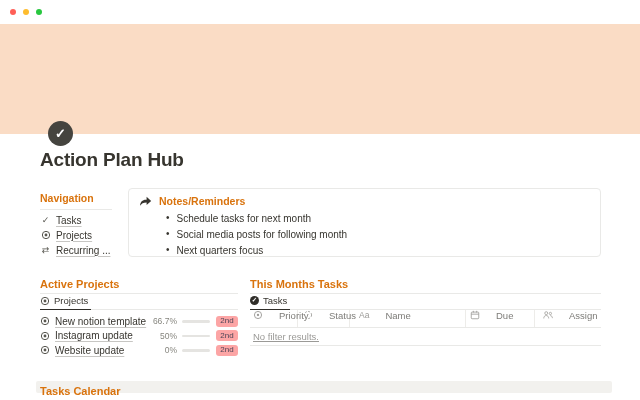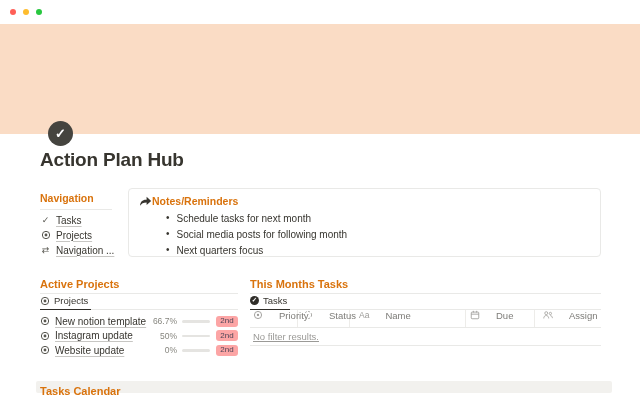--- a/index.html
+++ b/index.html
@@ -34,21 +34,21 @@
   .nav-item{display:flex;align-items:center;gap:5px;margin-top:5px;height:10px;cursor:pointer;}
   .nav-icon{width:11px;color:#57564F;font-size:9px;line-height:1;display:flex;
     align-items:center;justify-content:center;flex:none;}
   .nav-icon svg{width:10px;height:10px;display:block;}
   .link-text{font-size:10px;color:#37352F;white-space:nowrap;text-decoration:underline;
     text-decoration-color:#C7C6C3;text-underline-offset:2px;}
 
   
   .notes-card{position:absolute;left:128px;top:188px;width:473px;height:69px;box-sizing:border-box;
     border:1px solid #E9E9E7;border-radius:4px;background:#fff;padding:6px 10px;}
-  .notes-head{display:flex;align-items:center;height:12px;}
+  .notes-head{display:flex;align-items:center;gap:7px;height:12px;}
   .notes-head svg{width:13px;height:11px;display:block;}
   .notes-bullets{margin:3px 0 0 0;padding:0;list-style:none;}
   .notes-bullets li{display:flex;align-items:center;gap:7px;padding-left:27px;height:16px;
     font-size:10px;color:#37352F;}
   .bdot{font-size:10px;line-height:1;color:#37352F;}
 
   
   .active{position:absolute;left:40px;top:278px;width:198px;}
   .mtasks{position:absolute;left:250px;top:278px;width:351px;}
   .active .section-header,.mtasks .section-header{margin-bottom:3px;}
@@ -122,21 +122,21 @@
       <span class="nav-icon">
         <svg viewBox="0 0 12 12">
             <circle cx="6" cy="6" r="4.4" fill="none" stroke="currentColor" stroke-width="1.2"></circle>
             <circle cx="6" cy="6" r="1.7" fill="currentColor"></circle>
           </svg>
       </span>
       <span class="link-text">Projects</span>
     </div>
     <div class="nav-item">
       <span class="nav-icon">⇄</span>
-      <span class="link-text">Navigation ...</span>
+      <span class="link-text">Recurring ...</span>
     </div>
   </div>
 
   <div class="notes-card">
     <div class="notes-head">
       <span>
         <svg viewBox="0 0 14 12">
             <path d="M8.2 0.9 L13.2 5.4 L8.2 9.9 L8.2 7 C4.7 7 2.5 8.2 1 10.7 C1.3 6 4 3.6 8.2 4 Z" fill="#37352F"></path>
           </svg>
       </span>

